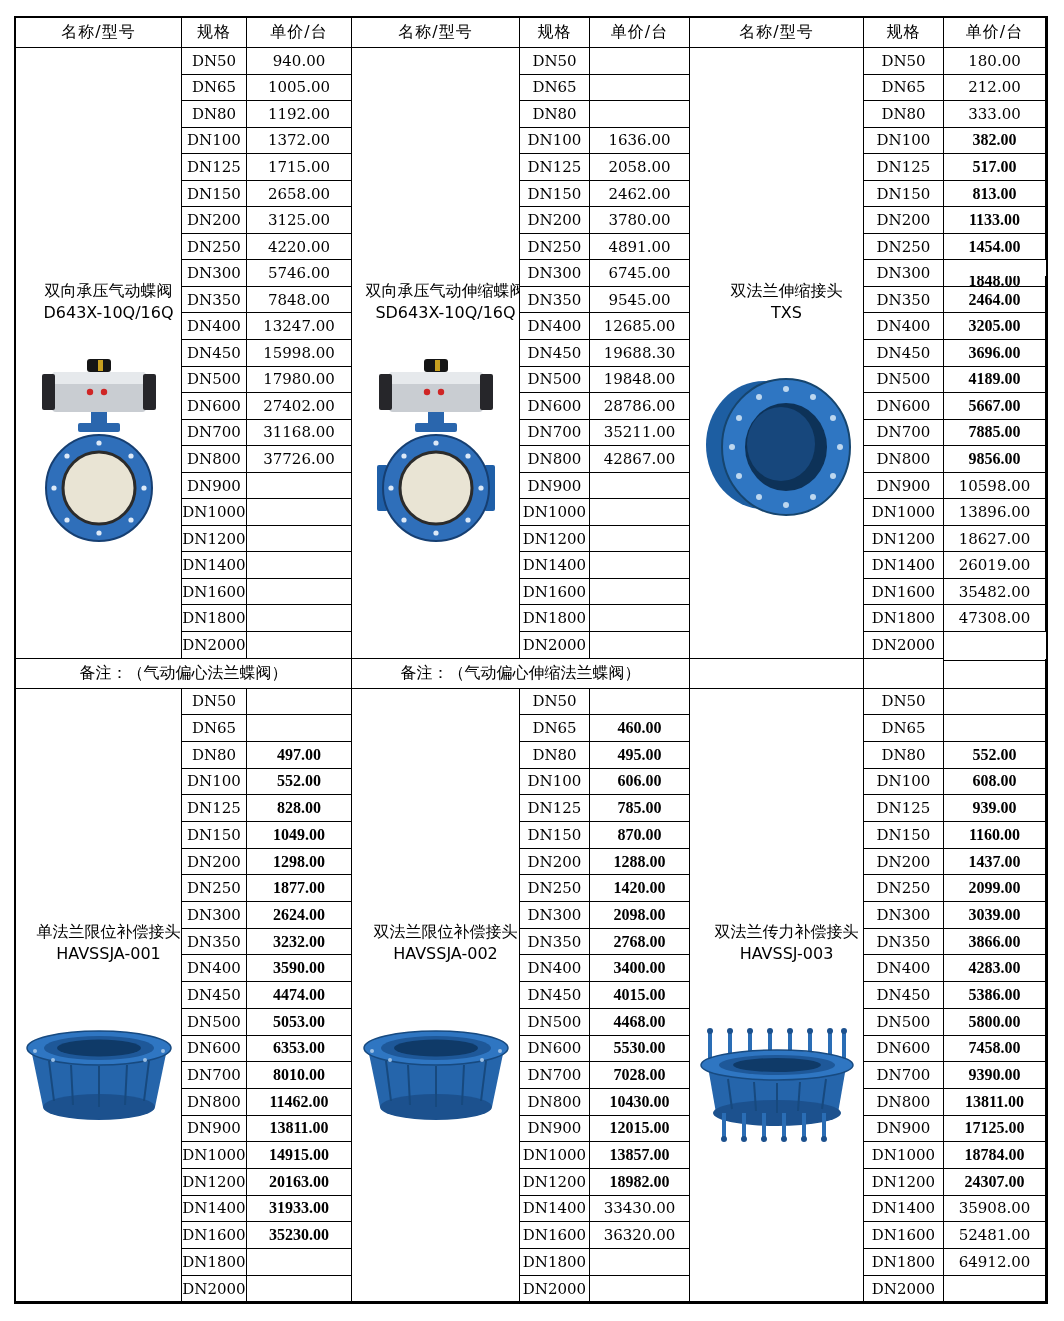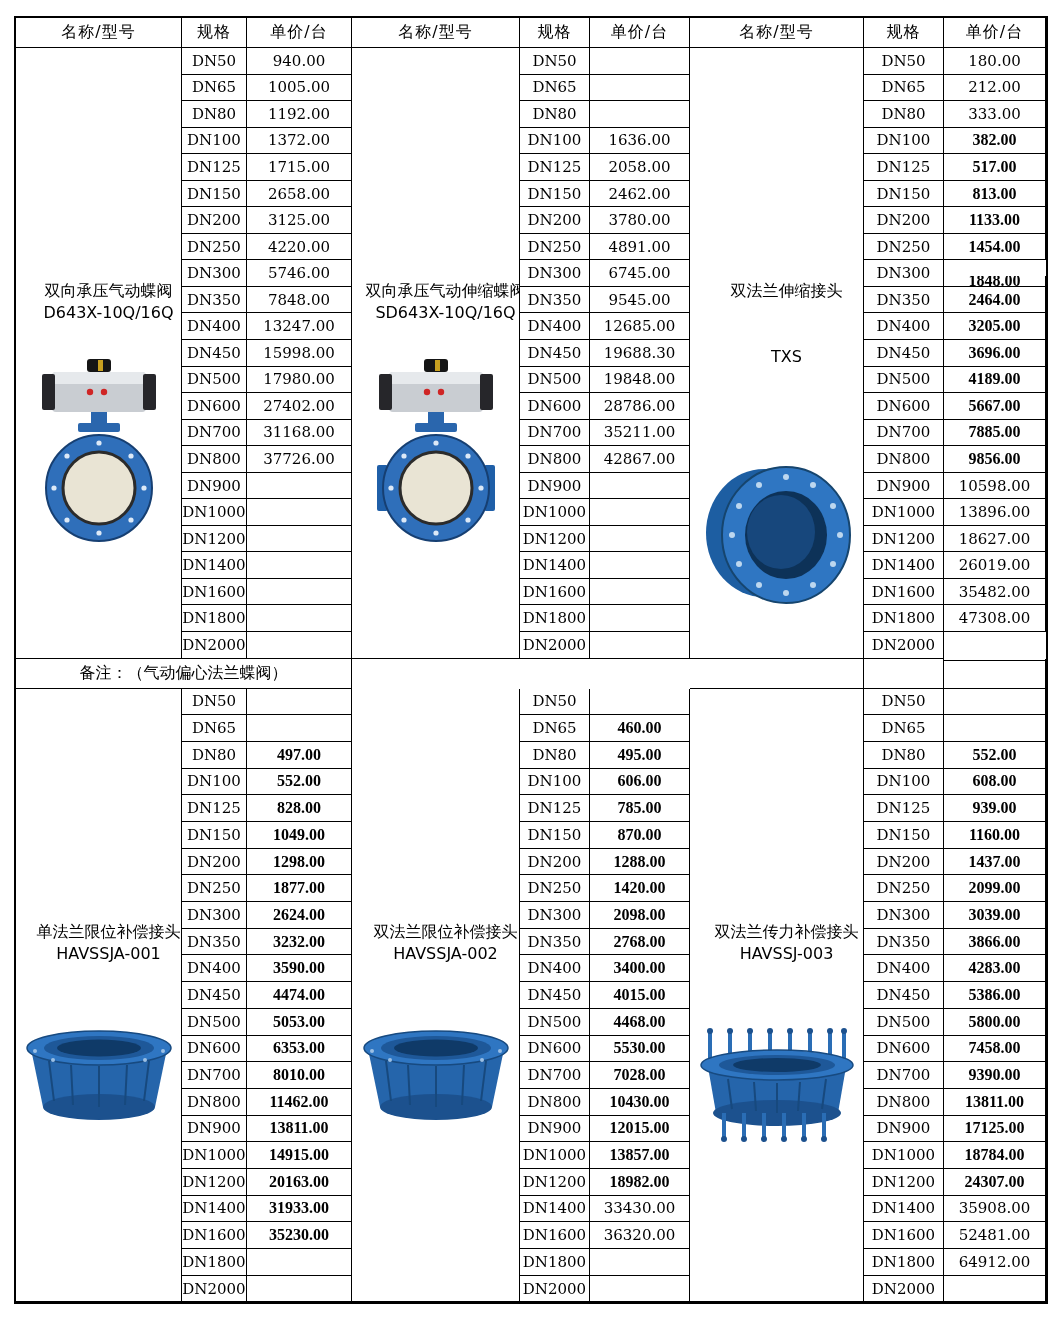--- a/index.html
+++ b/index.html
@@ -186,21 +186,21 @@
       <div class="c spec" style="grid-area: 20 / 5;">DN1200</div>
       <div class="c price" style="grid-area: 20 / 6;"></div>
       <div class="c spec" style="grid-area: 21 / 5;">DN1400</div>
       <div class="c price" style="grid-area: 21 / 6;"></div>
       <div class="c spec" style="grid-area: 22 / 5;">DN1600</div>
       <div class="c price" style="grid-area: 22 / 6;"></div>
       <div class="c spec" style="grid-area: 23 / 5;">DN1800</div>
       <div class="c price" style="grid-area: 23 / 6;"></div>
       <div class="c spec" style="grid-area: 24 / 5;">DN2000</div>
       <div class="c price" style="grid-area: 24 / 6;"></div>
-      <div class="c namecell" style="grid-area: 2 / 7 / span 23; gap: 44px;">
+      <div class="c namecell" style="grid-area: 2 / 7 / span 23;">
         <div class="nm">双法兰伸缩接头</div>
         <div class="nm">TXS</div>
         <div class="imgwrap">
           <svg width="150" height="172" viewBox="0 0 150 172">
             <ellipse cx="62" cy="86" rx="58" ry="64" fill="#1d5ea2"></ellipse>
             <ellipse cx="84" cy="88" rx="64" ry="68" fill="#2f76c2" stroke="#16456e" stroke-width="2"></ellipse>
             <circle cx="138" cy="88" r="3" fill="#bdd7ef"></circle>
             <circle cx="131" cy="59" r="3" fill="#bdd7ef"></circle>
             <circle cx="111" cy="38" r="3" fill="#bdd7ef"></circle>
             <circle cx="84" cy="30" r="3" fill="#bdd7ef"></circle>
@@ -473,17 +473,18 @@
       <div class="c price b" style="grid-area: 44 / 9;">24307.00</div>
       <div class="c spec" style="grid-area: 45 / 8;">DN1400</div>
       <div class="c price" style="grid-area: 45 / 9;">35908.00</div>
       <div class="c spec" style="grid-area: 46 / 8;">DN1600</div>
       <div class="c price" style="grid-area: 46 / 9;">52481.00</div>
       <div class="c spec" style="grid-area: 47 / 8;">DN1800</div>
       <div class="c price" style="grid-area: 47 / 9;">64912.00</div>
       <div class="c spec" style="grid-area: 48 / 8;">DN2000</div>
       <div class="c price" style="grid-area: 48 / 9;"></div>
       <div class="c remark" style="grid-area: 25 / 1 / auto / span 3;">备注：（气动偏心法兰蝶阀）</div>
+      <div class="c remark" style="grid-area: 25 / 4 / auto / span 3;">备注：（气动偏心伸缩法兰蝶阀）</div>
       <div class="c remark" style="grid-area: 25 / 7;"></div>
       <div class="c remark" style="grid-area: 25 / 8;"></div>
       <div class="c remark" style="grid-area: 25 / 9;"></div>
     </div>
 </div>
 
 </body></html>

